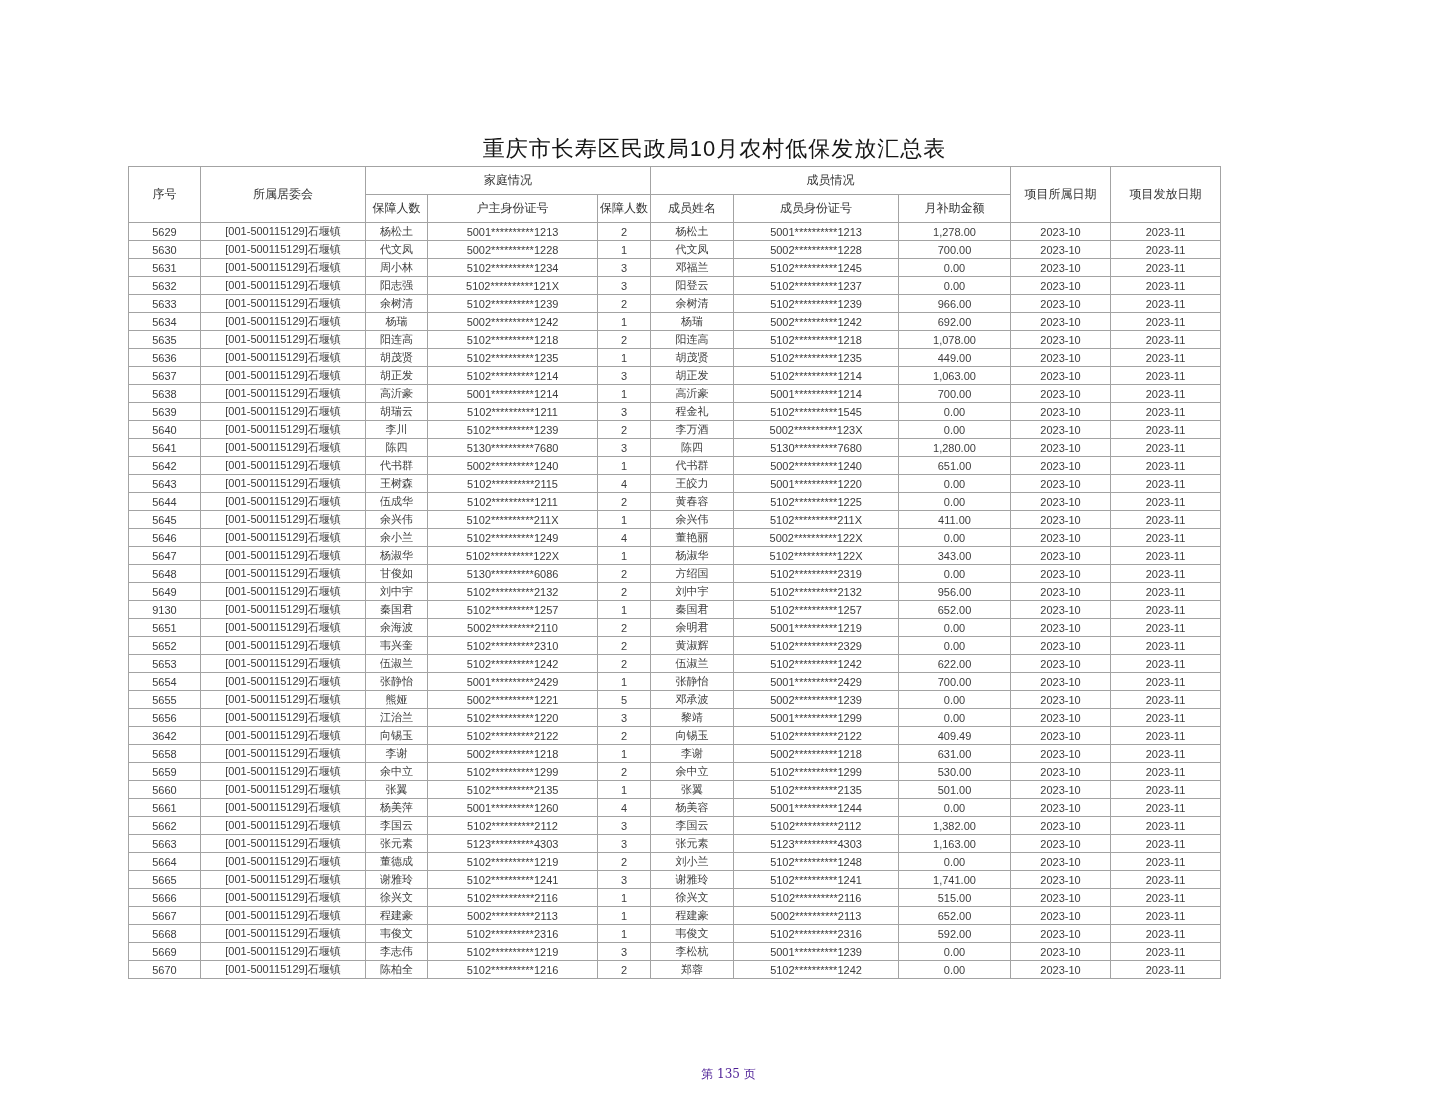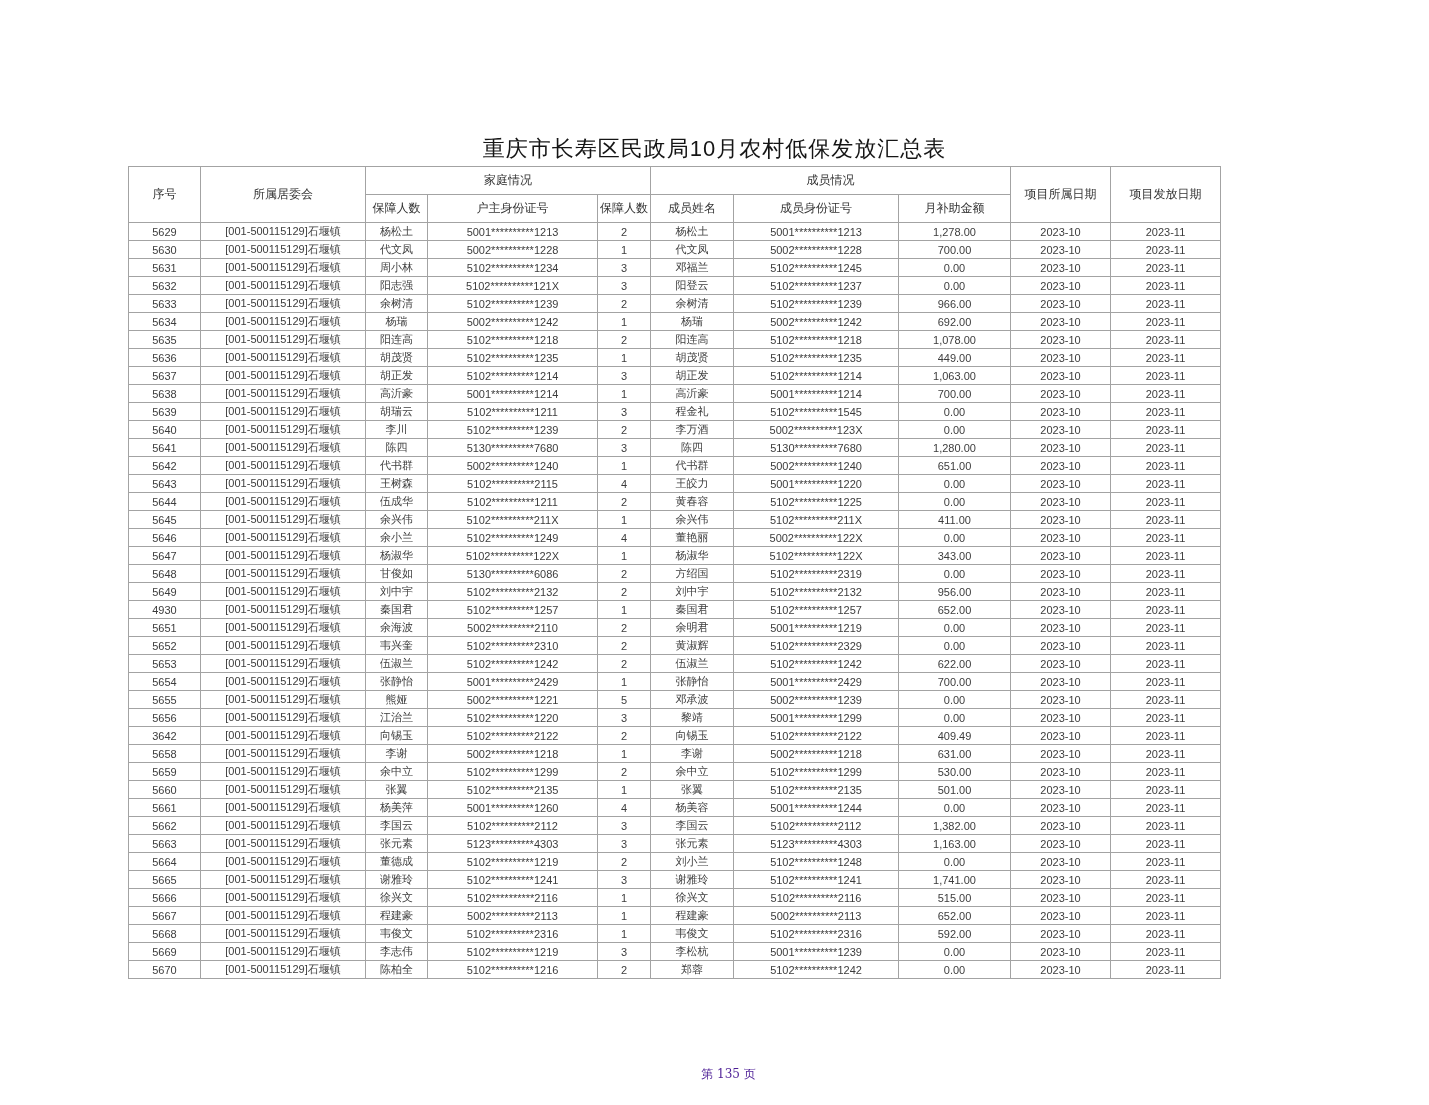--- a/index.html
+++ b/index.html
@@ -334,21 +334,21 @@
           <td>刘中宇</td>
           <td>5102**********2132</td>
           <td>2</td>
           <td>刘中宇</td>
           <td>5102**********2132</td>
           <td>956.00</td>
           <td>2023-10</td>
           <td>2023-11</td>
         </tr>
         <tr>
-          <td>4930</td>
+          <td>9130</td>
           <td>[001-500115129]石堰镇</td>
           <td>秦国君</td>
           <td>5102**********1257</td>
           <td>1</td>
           <td>秦国君</td>
           <td>5102**********1257</td>
           <td>652.00</td>
           <td>2023-10</td>
           <td>2023-11</td>
         </tr>

